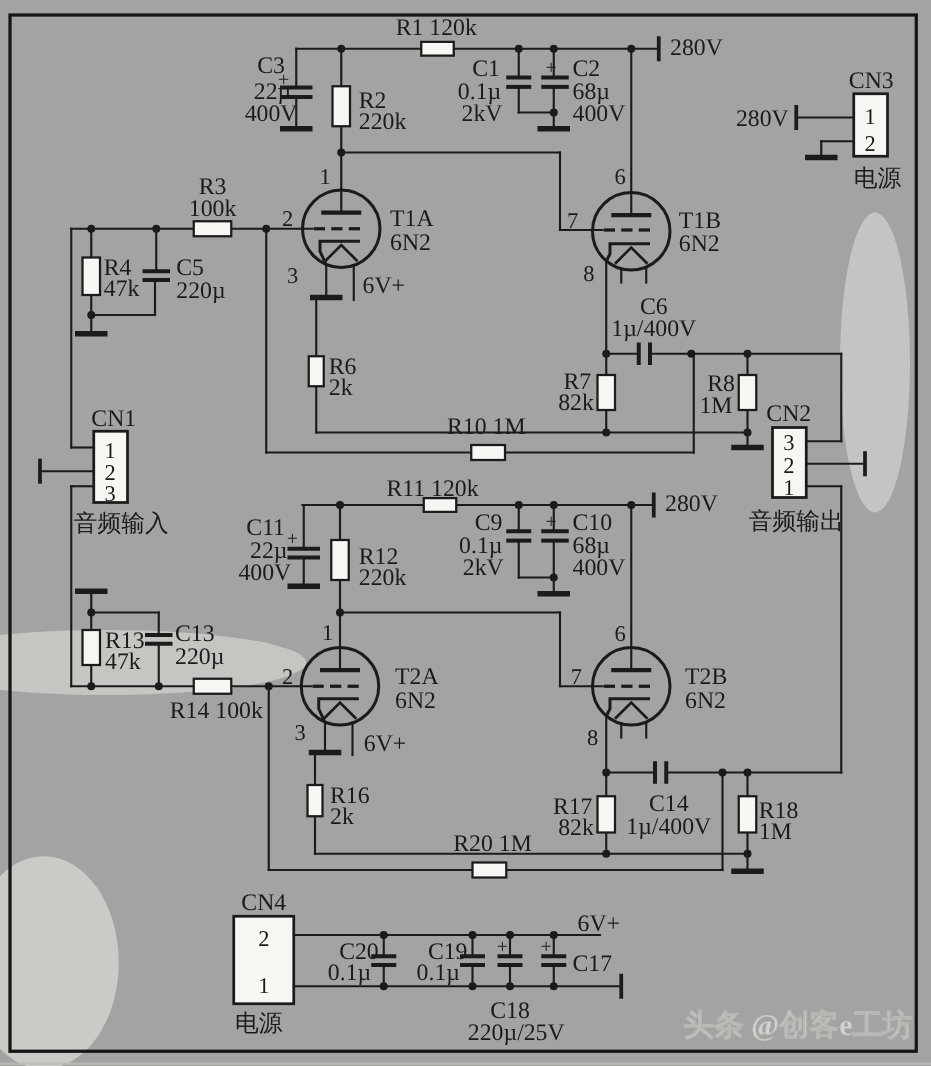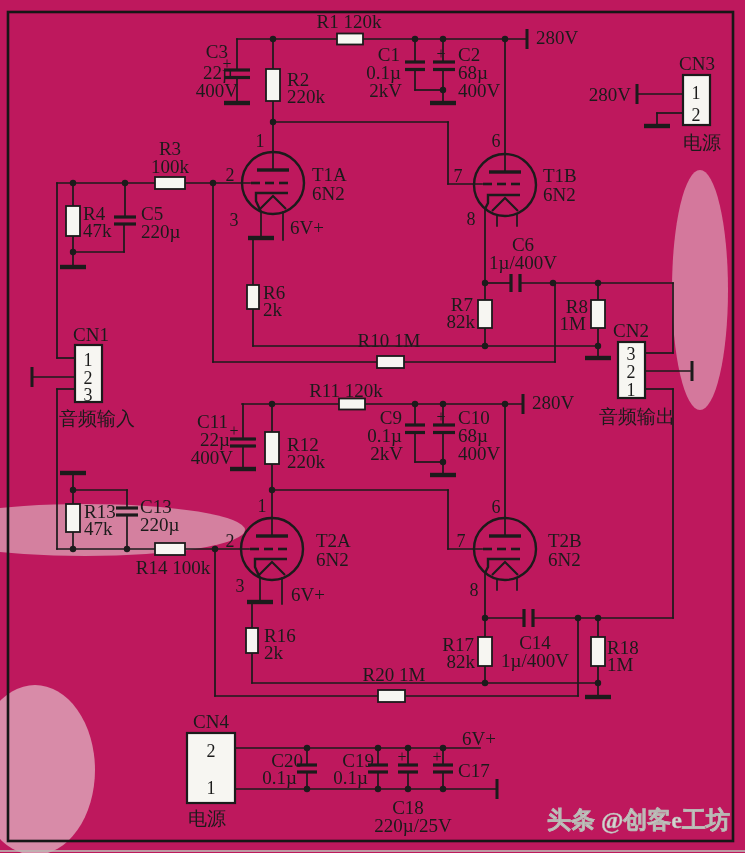--- a/index.html
+++ b/index.html
@@ -1,16 +1,16 @@
 <!DOCTYPE html>
 <html><head>
 <meta charset="utf-8">
 <style>
   html,body{margin:0;padding:0;background:#e9e7e2;}
-  .page{position:relative;width:745px;height:853px;background:#be185d;overflow:hidden;}
+  .page{position:relative;width:745px;height:853px;background:#a3a3a3;overflow:hidden;}
   svg{position:absolute;left:0;top:0;}
   text{font-family:"Liberation Serif","DejaVu Serif",serif;fill:#1b1b1b;}
   .lbl{font-size:19px;}
   .pin{font-size:18px;}
   .plus{font-size:16px;}
   .cjk{font-size:19px;}
   .wm{font-size:24px;font-weight:bold;fill:#d4d3d0;stroke:#b7b6b2;stroke-width:.5;}
   .w line, .w path{stroke:#1b1b1b;stroke-width:1.7;fill:none;stroke-linecap:square;}
   .bar line{stroke:#1b1b1b;stroke-width:3.2;}
   .gnd line{stroke:#1b1b1b;stroke-width:4.4;}

